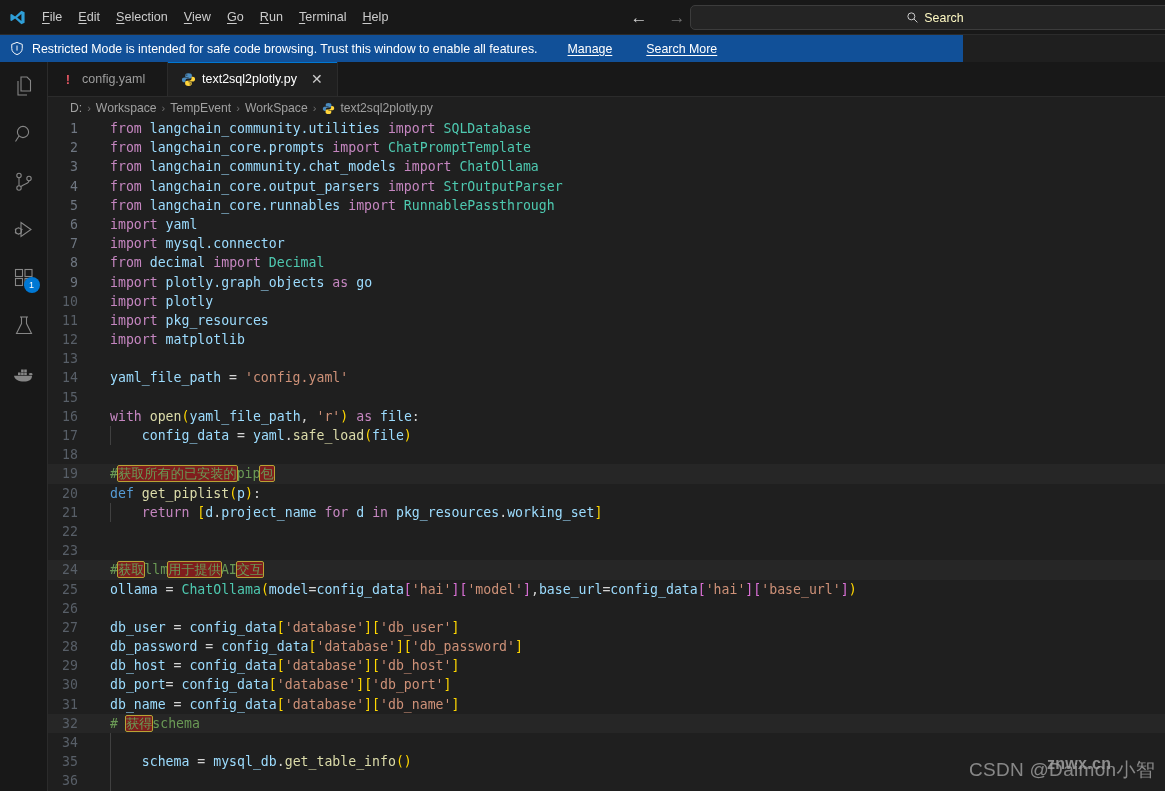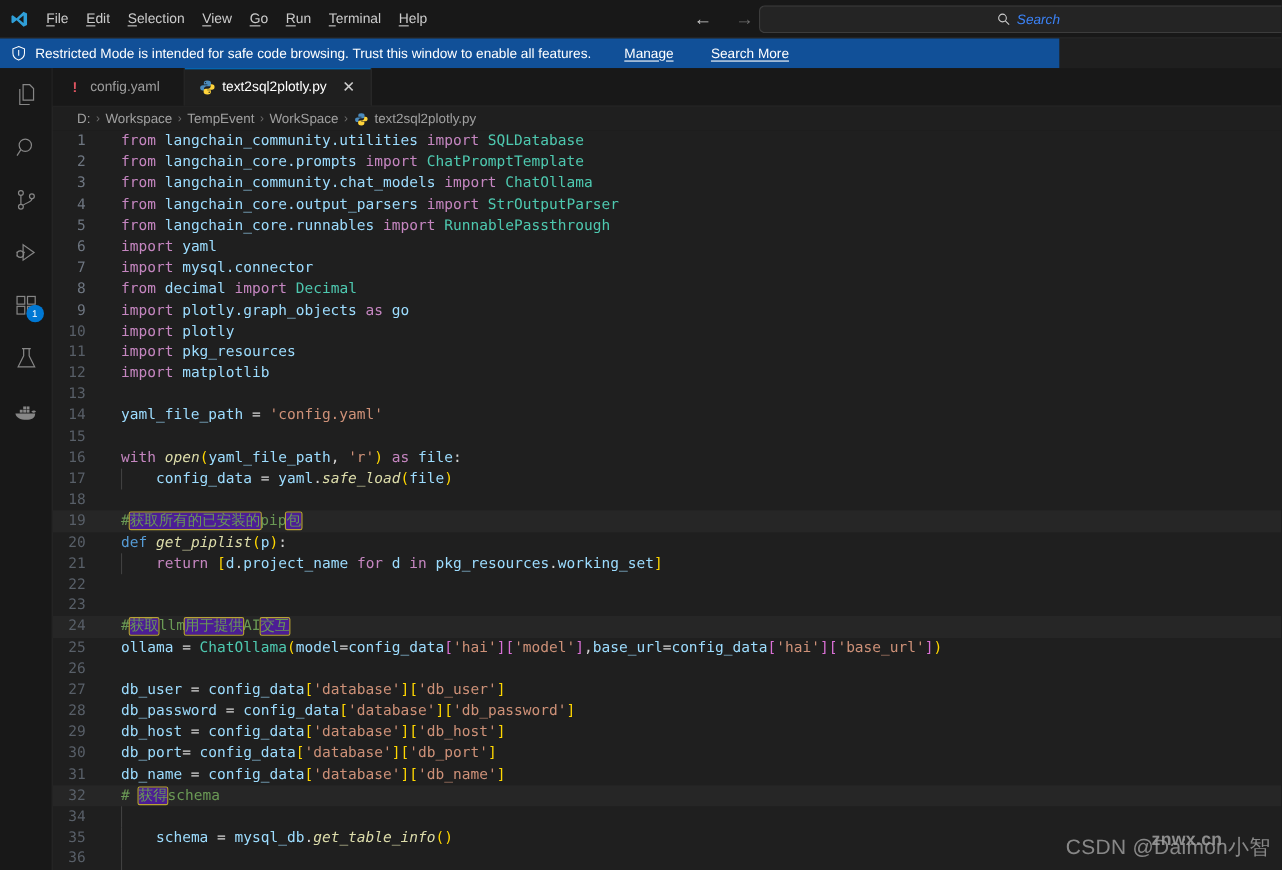--- a/index.html
+++ b/index.html
@@ -29,21 +29,21 @@
   #nav-arrows { position: absolute; left: 628px; top: 0; height: 35px; display: flex; align-items: center; gap: 16px; }
   .arrow-btn { color: #cccccc; font-size: 17px; width: 22px; text-align: center; cursor: default; line-height: 17px; }
   .arrow-btn.dim { color: #6e6e6e; }
 
   #search-box {
     position: absolute; left: 690px; top: 5px; width: 490px; height: 25px;
     background: #242424; border: 1px solid #3c3c3c; border-radius: 5px;
     display: flex; align-items: center; justify-content: center; gap: 5px;
   }
   #search-box .srch-ico { width: 13px; height: 13px; display: block; }
-  #search-placeholder { color: #3b82f6; font-size: 12.4px; font-style: italic; }
+  #search-placeholder { color: #fef9c3; font-size: 12.4px; }
 
   
   #trust-banner {
     position: absolute; left: 0; top: 35px; width: 963px; height: 27px;
     background: #115098; display: flex; align-items: center;
     padding-left: 10px; gap: 8px;
   }
   #trust-banner .shield { width: 14px; height: 15px; display: block; }
   #banner-text { color: #ffffff; font-size: 12.4px; white-space: nowrap; }
   .banner-link {
@@ -126,30 +126,30 @@
   .indent-guide {
     position: absolute; top: 0; height: 19.2px; width: 1px;
     background: #404040;
   }
 
   
   .k-kw    { color: #c586c0; }   
   .k-ctl   { color: #569cd6; }   
   .k-mod   { color: #9cdcfe; }   
   .k-cls   { color: #4ec9b0; }   
-  .k-fn    { color: #dcdcaa; font-style: italic; }   
+  .k-fn    { color: #dcdcaa; }   
   .k-str   { color: #ce9178; }   
   .k-cmt   { color: #6a9955; }   
   .k-pl    { color: #d4d4d4; }   
   .k-par   { color: #ffd700; }   
   .k-par2  { color: #da70d6; }   
   .k-op    { color: #d4d4d4; }
 
   .find-match {
-    background: #4c1d95; outline: 1px solid #b8a335; border-radius: 1px;
+    background: #7f1d1d; outline: 1px solid #b8a335; border-radius: 1px;
   }
 
   
   #watermark {
     position: absolute; right: 10px; bottom: 8px;
     color: #c8c8c8; font-size: 19px; opacity: .62;
     font-family: "Liberation Sans", sans-serif; pointer-events: none;
     white-space: nowrap; letter-spacing: .3px;
   }
   #watermark .wm2 {

